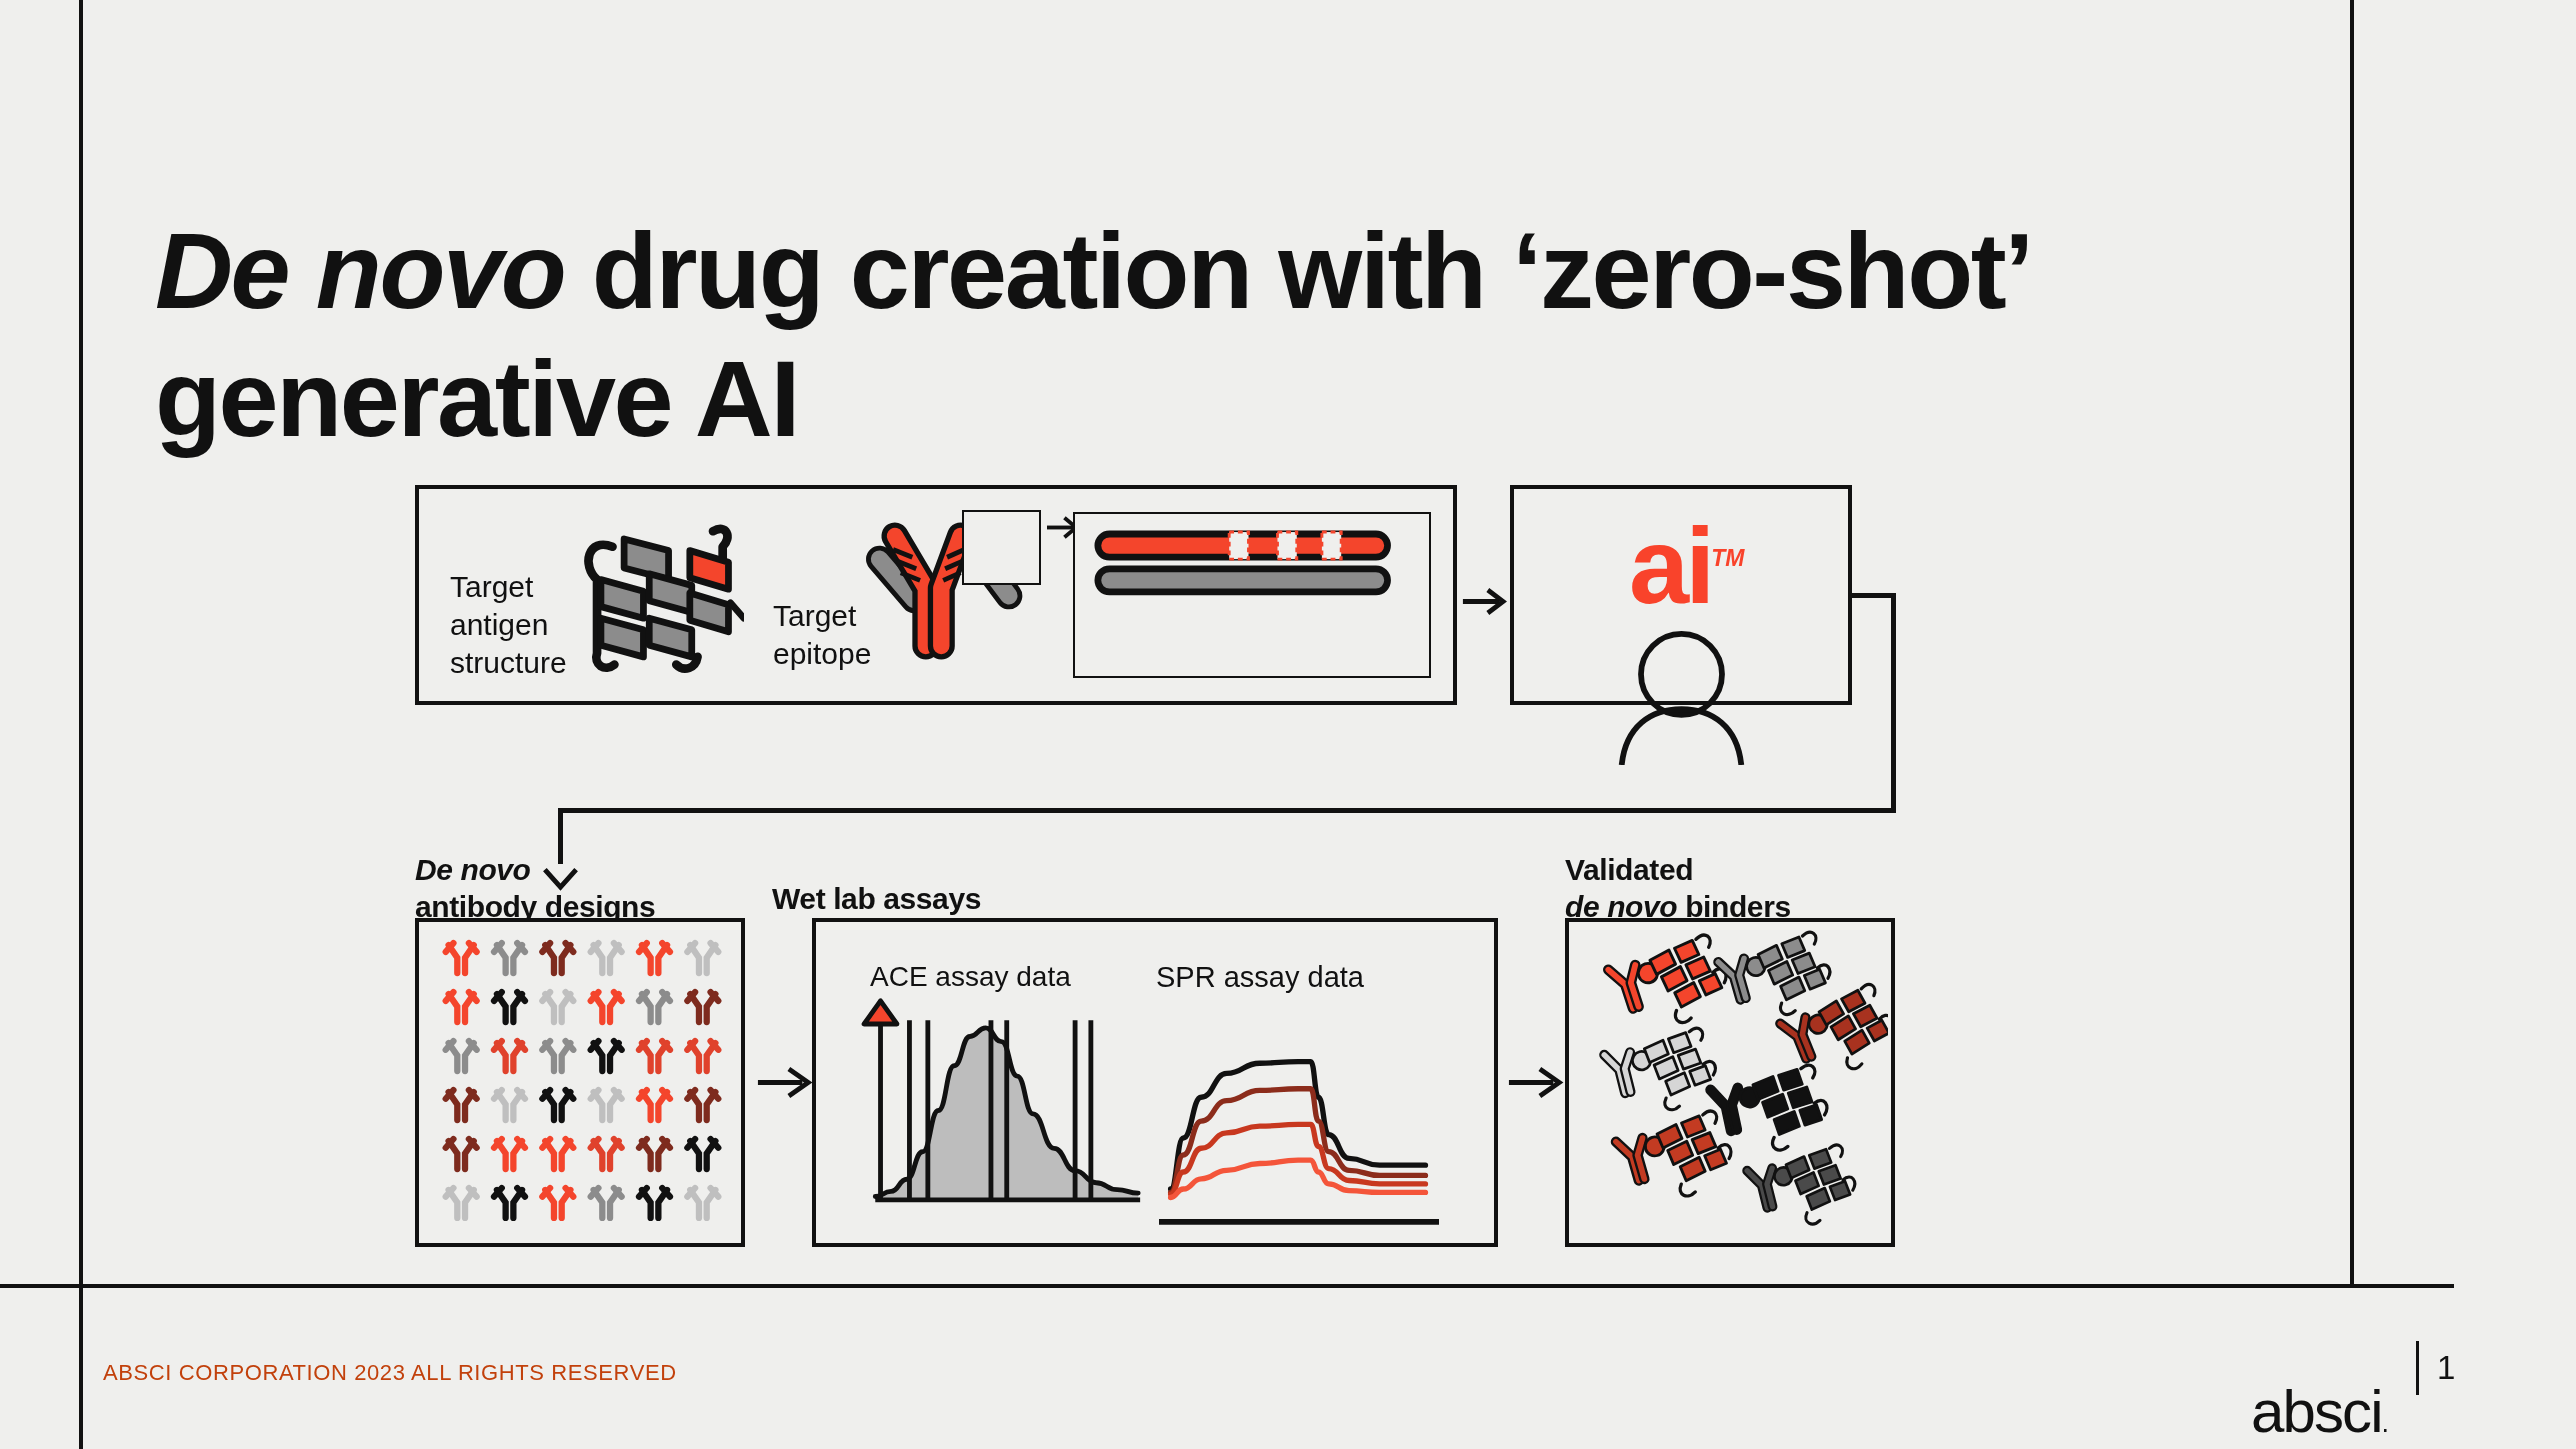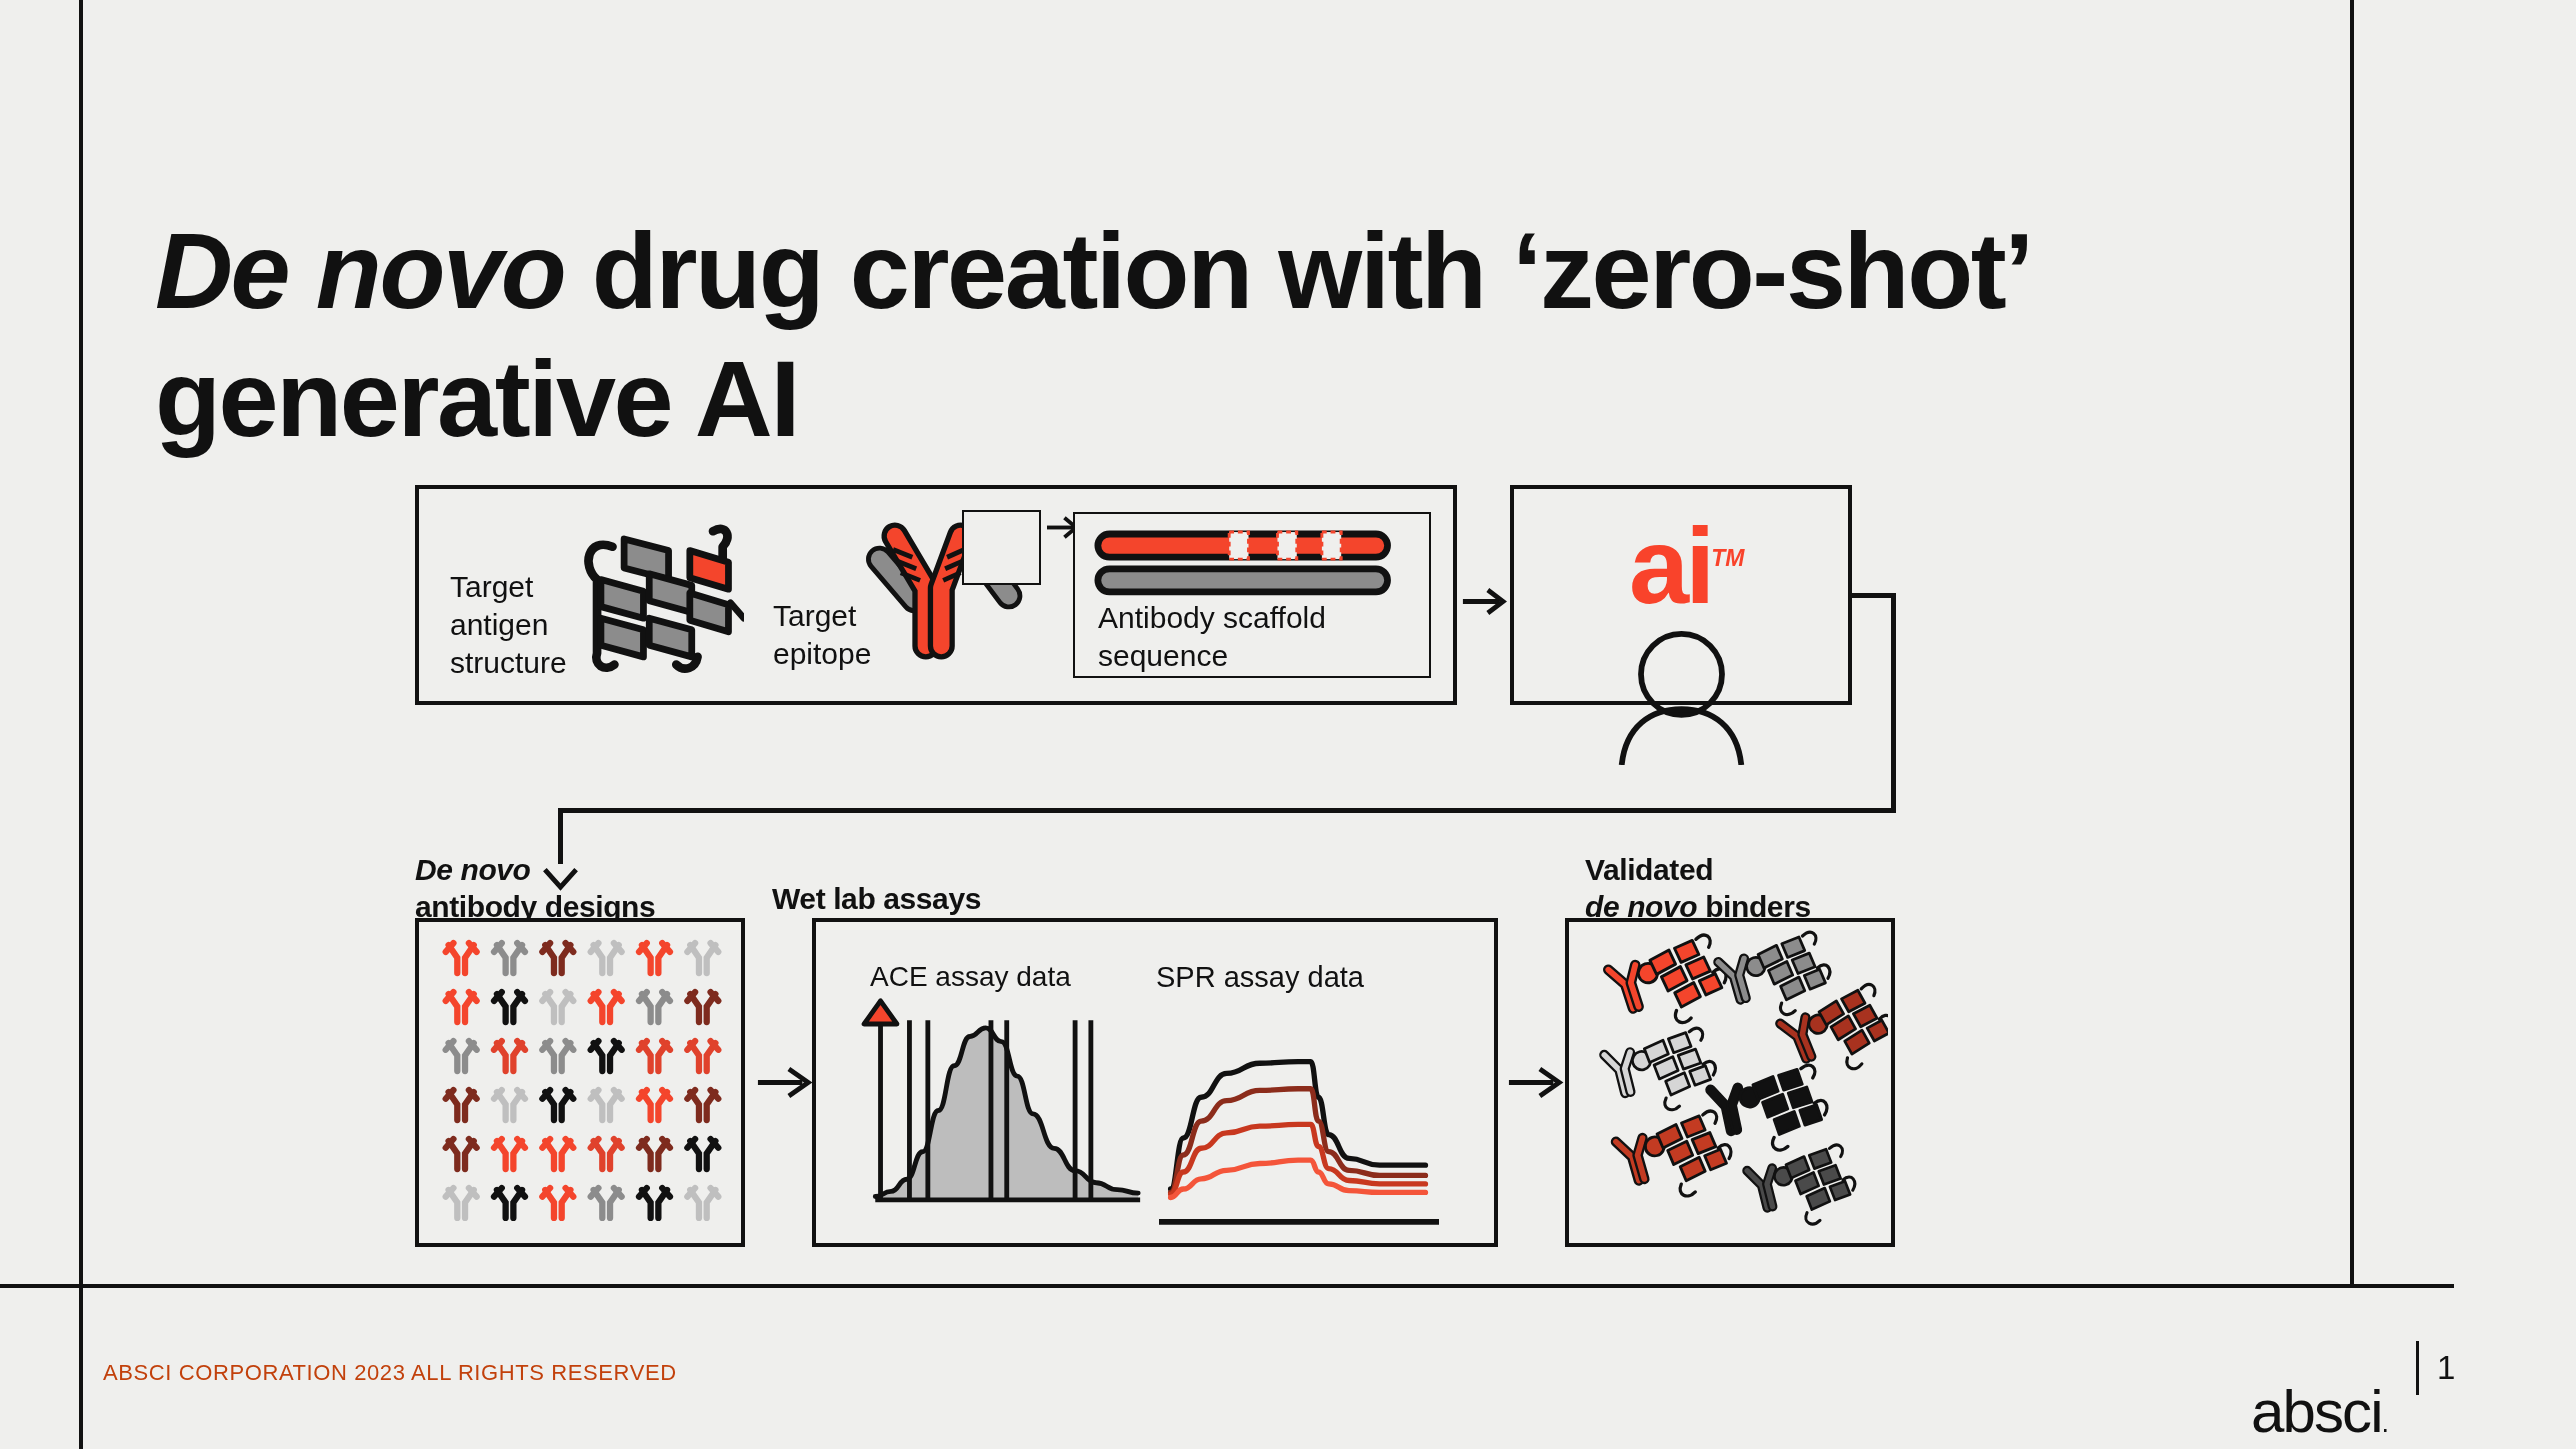--- a/index.html
+++ b/index.html
@@ -154,22 +154,20 @@
   <svg style="position:absolute;left:1094px;top:528px;" width="309" height="68" viewBox="0 0 320 70">
     <rect x="4" y="6" width="300" height="24" rx="12" fill="#F4452C" stroke="#111" stroke-width="7"></rect>
     <g fill="#EFEFED" stroke="#F4452C" stroke-width="3" stroke-dasharray="5 4">
       <rect x="140" y="4" width="20" height="28"></rect>
       <rect x="190" y="4" width="20" height="28"></rect>
       <rect x="236" y="4" width="20" height="28"></rect>
     </g>
     <rect x="4" y="42" width="300" height="24" rx="12" fill="#8C8C8C" stroke="#111" stroke-width="7"></rect>
   </svg>
 
-  <div class="lbl" style="left:1098px;top:599px;">Antibody scaffold
-sequence</div>
 
   <svg style="position:absolute;left:1461px;top:584px;" width="46" height="35" viewBox="0 0 48 36">
     <line x1="2" y1="18" x2="40" y2="18" stroke="#111" stroke-width="5"></line>
     <polyline points="28,6 44,18 28,30" stroke="#111" stroke-width="5" fill="none"></polyline>
   </svg>
 
   <div class="box" style="left:1510px;top:485px;width:342px;height:220px;"></div>
 
   <div class="ai-logo" style="left:1629px;top:512px;">
     <span>ai</span><span class="ai-tm">TM</span>
@@ -444,21 +442,21 @@
       <path d="M12,185.2 C18.6,185.2 18.6,162.32 25.200000000000003,162.32 C34.44,162.32 34.44,137.68 43.68,137.68 C56.879999999999995,137.68 56.879999999999995,121.84 70.08,121.84 C87.24,121.84 87.24,114.8 104.39999999999999,114.8 C124.19999999999999,114.8 124.19999999999999,113.03999999999999 144,113.03999999999999 C150.60000000000002,113.03999999999999 150.60000000000002,113.03999999999999 157.20000000000002,113.03999999999999 C161.16,113.03999999999999 161.16,135.92 165.11999999999998,135.92 C170.39999999999998,135.92 170.39999999999998,158.8 175.68,158.8 C186.24,158.8 186.24,171.12 196.79999999999998,171.12 C212.64,171.12 212.64,174.64 228.48,174.64 C252.24,174.64 252.24,174.64 276,174.64" fill="none" stroke="#C8381F" stroke-width="5.5" stroke-linecap="round"></path>
       <path d="M12,188.72 C18.6,188.72 18.6,179.92 25.200000000000003,179.92 C34.44,179.92 34.44,169.36 43.68,169.36 C56.879999999999995,169.36 56.879999999999995,160.56 70.08,160.56 C87.24,160.56 87.24,153.51999999999998 104.39999999999999,153.51999999999998 C124.19999999999999,153.51999999999998 124.19999999999999,150 144,150 C150.60000000000002,150 150.60000000000002,150 157.20000000000002,150 C161.16,150 161.16,162.32 165.11999999999998,162.32 C170.39999999999998,162.32 170.39999999999998,174.64 175.68,174.64 C186.24,174.64 186.24,181.68 196.79999999999998,181.68 C212.64,181.68 212.64,183.44 228.48,183.44 C252.24,183.44 252.24,183.44 276,183.44" fill="none" stroke="#F4553A" stroke-width="5.5" stroke-linecap="round"></path>
       <line x1="0" y1="214" x2="290" y2="214" stroke="#111" stroke-width="6"></line>
     </svg>
 
   <svg style="position:absolute;left:1507px;top:1061px;" width="58" height="43" viewBox="0 0 60 44">
     <line x1="2" y1="22" x2="48" y2="22" stroke="#111" stroke-width="5"></line>
     <polyline points="34,8 54,22 34,36" stroke="#111" stroke-width="5" fill="none"></polyline>
   </svg>
 
-  <div class="bold-lbl" style="left:1565px;top:852px;margin-left:20px;">
+  <div class="bold-lbl" style="left:1565px;top:852px;">
     <span>Validated</span><br>
     <i>de novo</i><span> binders</span>
   </div>
 
   <div class="box" style="left:1565px;top:918px;width:330px;height:329px;"></div>
   <svg id="binders" style="position:absolute;left:1573px;top:926px;" width="315" height="313" viewBox="0 0 326 324">
       <g transform="translate(34,44) rotate(-18) scale(1)">
         <g stroke="#111" stroke-width="3" stroke-linecap="round" stroke-linejoin="round">
           <path d="M2,2 L14,22 L14,48" fill="none" stroke="#111" stroke-width="11"></path>
           <path d="M2,2 L14,22 L14,48" fill="none" stroke="#F4452C" stroke-width="6"></path>

